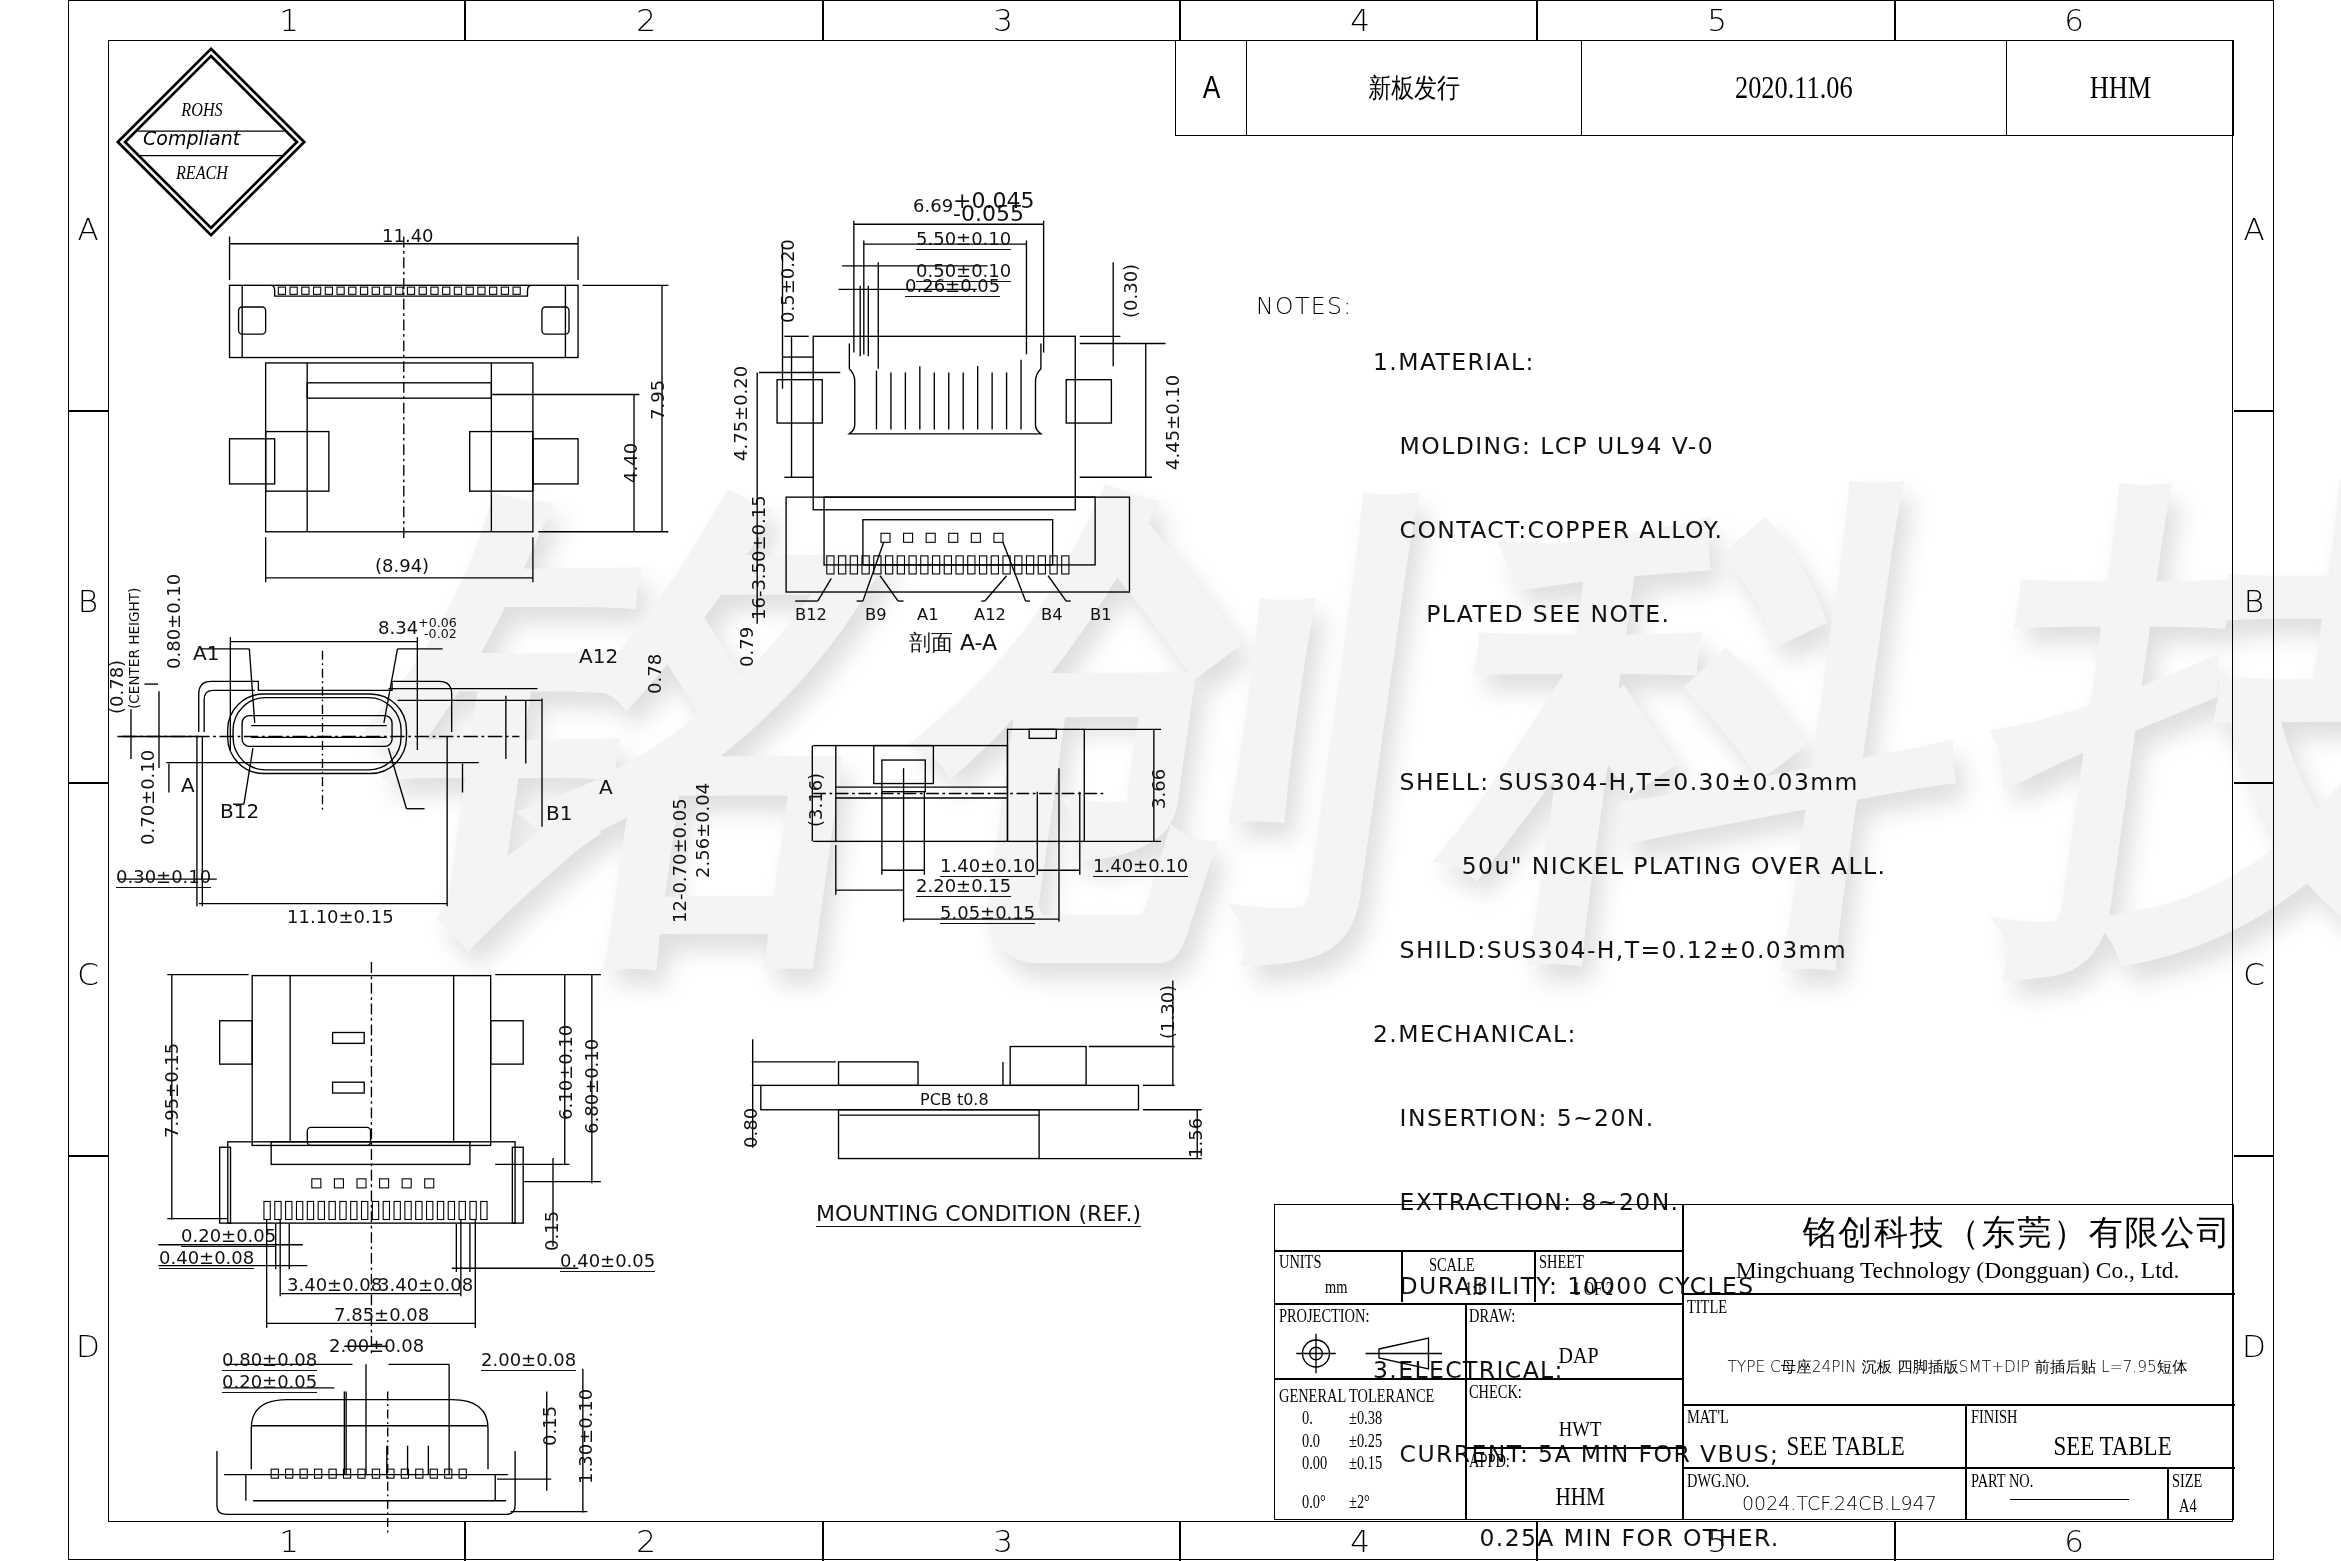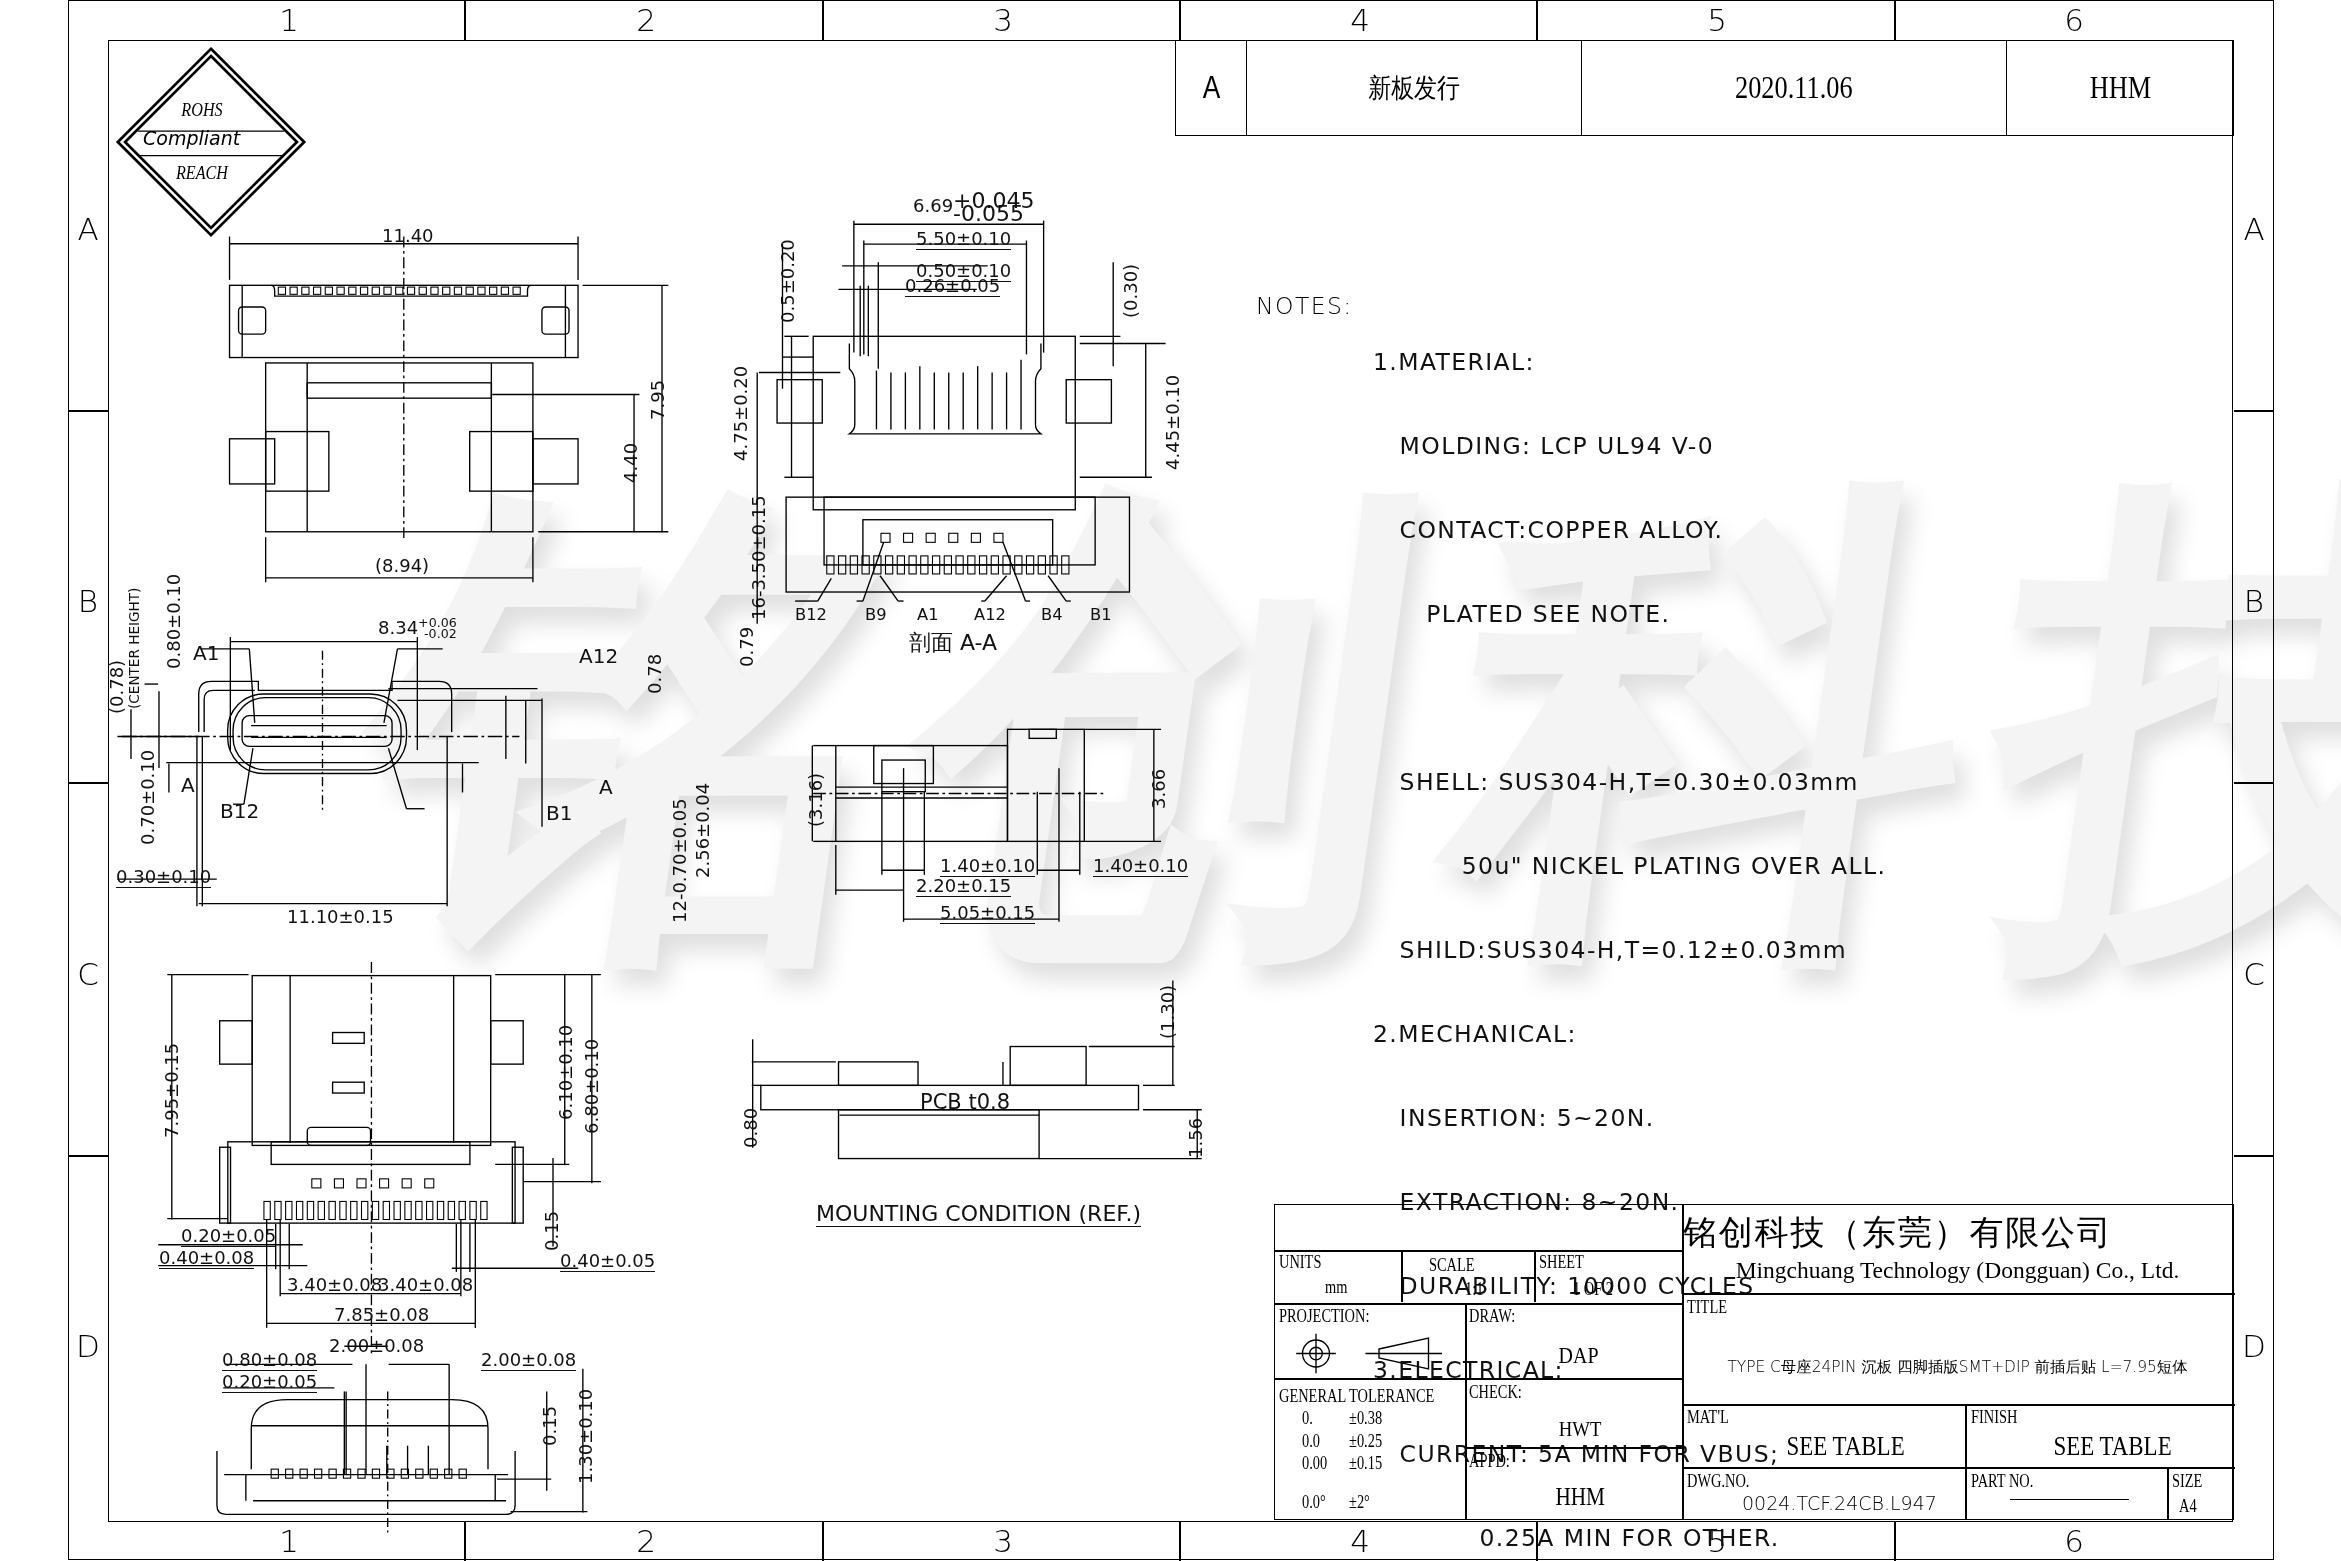--- a/index.html
+++ b/index.html
@@ -413,21 +413,21 @@
       <line x1="832" y1="1201" x2="842" y2="1201"></line>
     <line x1="833" y1="1150" x2="833" y2="1270"></line>
     <line x1="1205" y1="1158" x2="1300" y2="1158"></line>
       <line x1="1265" y1="1201" x2="1300" y2="1201"></line>
     <line x1="1298" y1="1085" x2="1298" y2="1201"></line>
     <line x1="1265" y1="1228" x2="1330" y2="1228"></line>
       <line x1="1150" y1="1282" x2="1330" y2="1282"></line>
     <line x1="1325" y1="1228" x2="1325" y2="1282"></line>
   </g>
 </svg>
-<div class="dim" style="left:920px;top:1090px;font-size:21px;">PCB t0.8</div>
+<div class="dim" style="left:920px;top:1090px;font-size:16px;">PCB t0.8</div>
 <div class="dim vert" style="left:1157px;top:1039px;">(1.30)</div>
 <div class="dim vert" style="left:740px;top:1148px;">0.80</div>
 <div class="dim vert" style="left:1185px;top:1158px;">1.56</div>
 <div class="dim u" style="left:816px;top:1201px;font-size:22px;">MOUNTING CONDITION (REF.)</div>
 
 <svg style="left:0;top:0;" width="723" height="1355" viewBox="0 0 800 1500">
   <g stroke="#000" stroke-width="1.5" fill="none">
     <rect x="279" y="1080" width="264" height="188"></rect>
     <line x1="321" y1="1080" x2="321" y2="1265"></line>
       <line x1="502" y1="1080" x2="502" y2="1265"></line>
@@ -597,21 +597,21 @@
   <div class="tbl" style="left:27px;top:248px;">0.00</div>
   <div class="tbl" style="left:74px;top:248px;">±0.15</div>
   <div class="tbl" style="left:27px;top:287px;">0.0°</div>
   <div class="tbl" style="left:74px;top:287px;">±2°</div>
 
   <div class="tbl" style="left:194px;top:177px;">CHECK:</div>
   <div class="tbv" style="left:280px;top:211px;font-size:22px;">HWT</div>
   <div class="tbl" style="left:194px;top:246px;">APPD:</div>
   <div class="tbv" style="left:276px;top:278px;font-size:25px;">HHM</div>
 
-  <div class="abs" style="left:408px;width:549px;top:5.4px;text-align:left;font-family:'DejaVu Sans',sans-serif;font-size:34px;letter-spacing:1.8px;">铭创科技（东莞）有限公司</div>
+  <div class="abs" style="left:408px;width:549px;top:5.4px;text-align:right;font-family:'DejaVu Sans',sans-serif;font-size:34px;letter-spacing:1.8px;">铭创科技（东莞）有限公司</div>
   <div class="abs" style="left:408px;width:549px;top:52px;text-align:center;font-family:'Liberation Serif',serif;font-size:23.5px;white-space:nowrap;">Mingchuang Technology (Dongguan) Co., Ltd.</div>
   <div class="hdiv" style="left:407px;top:88px;width:553px;"></div>
   <div class="tbl" style="left:412px;top:92px;">TITLE</div>
   <div class="abs" style="left:408px;width:549px;top:152px;text-align:center;font-family:'DejaVu Sans',sans-serif;font-size:15.4px;font-weight:200;white-space:nowrap;">TYPE C母座24PIN 沉板 四脚插版SMT+DIP 前插后贴 L=7.95短体</div>
   <div class="hdiv" style="left:407px;top:199px;width:553px;"></div>
   <div class="vdiv" style="left:690px;top:199px;height:116px;"></div>
   <div class="hdiv" style="left:407px;top:262px;width:553px;"></div>
   <div class="vdiv" style="left:892px;top:262px;height:52px;"></div>
 
   <div class="tbl" style="left:412px;top:202px;">MAT'L</div>

